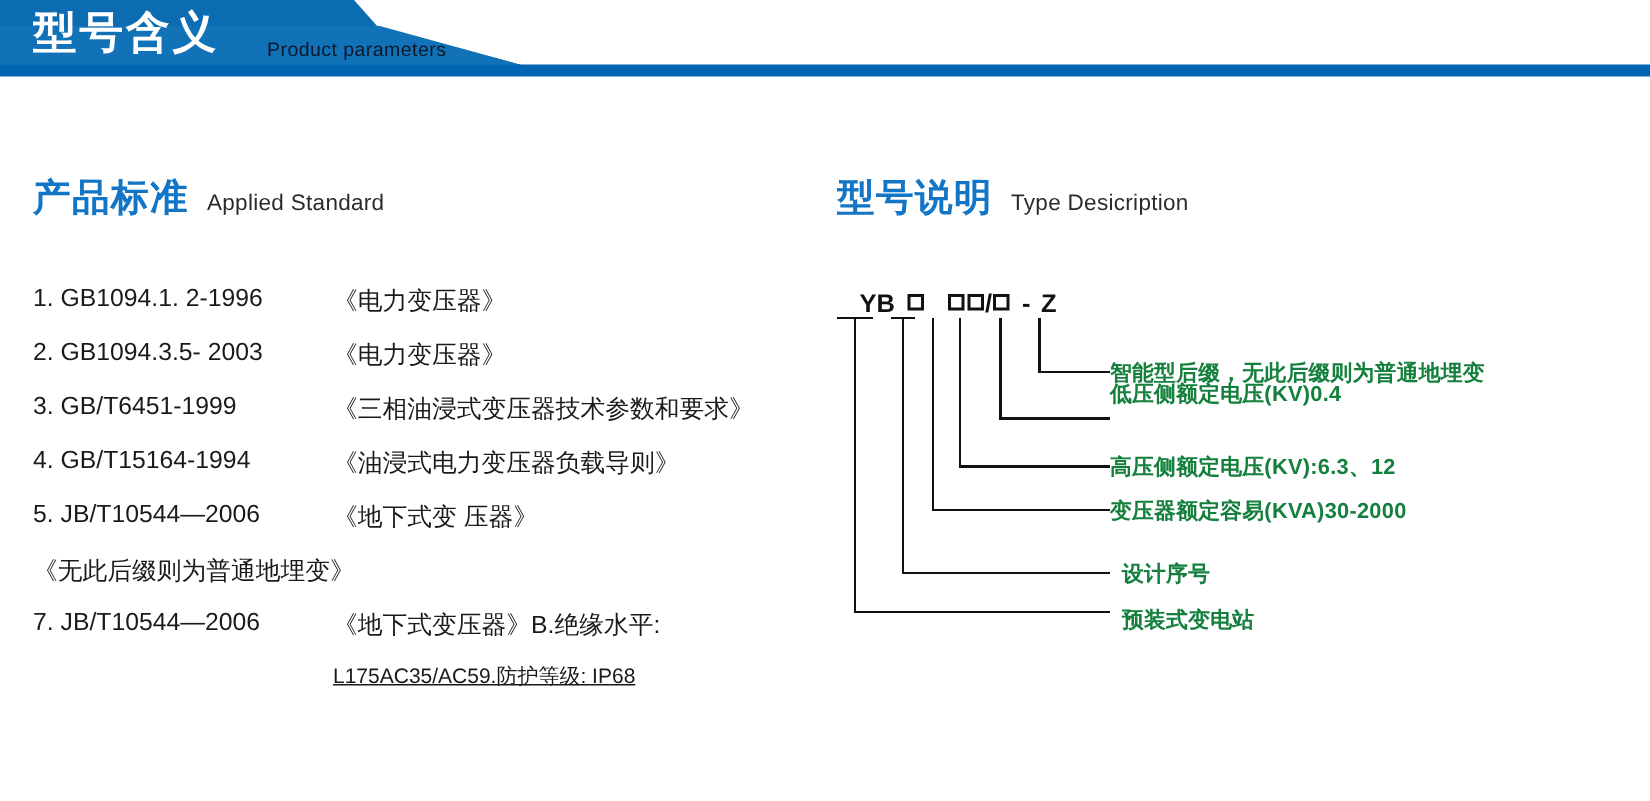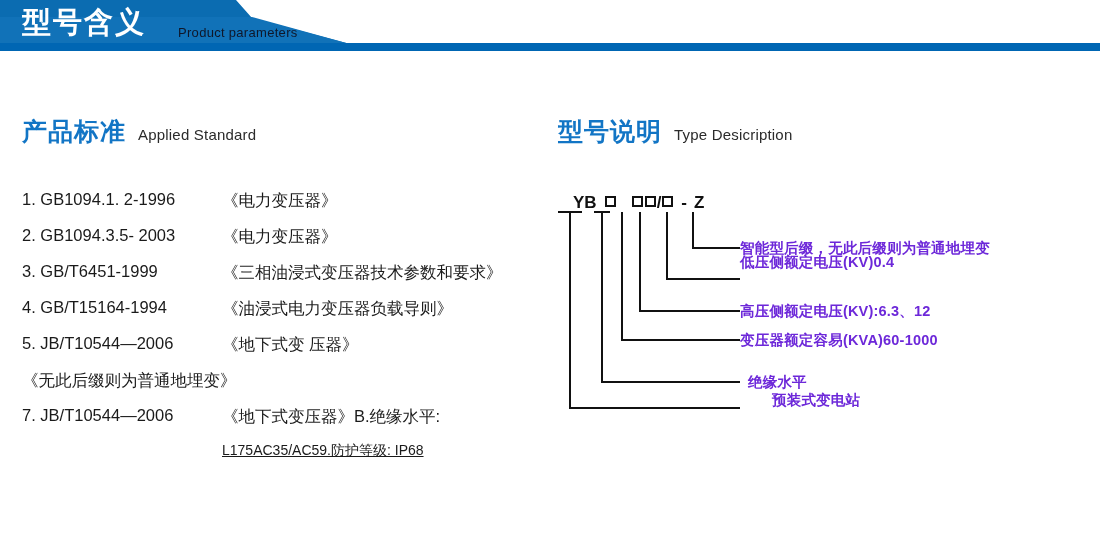--- a/index.html
+++ b/index.html
@@ -136,21 +136,21 @@
     vertical-align: 1px;
     margin: 0 1px;
     box-sizing: border-box;
   }
   #type-code .gap { display:inline-block; width:7px; }
   .leaders { position: absolute; left: 0; top: 0; }
   .ann {
     position: absolute;
     font-size: 14.5px;
     font-weight: bold;
-    color: #6d28d9;
+    color: #15803d;
     white-space: nowrap;
     letter-spacing: .2px;
   }
 </style>
 </head>
 <body>
 
 <div id="banner">
   <div id="banner-shape-dark"></div>
   <div id="banner-shape-light"></div>
@@ -220,17 +220,17 @@
 
       <path d="M 52  27 L 52  197 L 190 197"></path>
 
       <path d="M 20  27 L 20  223 L 190 223"></path>
     </g>
   </svg>
 
   <div class="ann" style="left:190px; top:54px;">智能型后缀，无此后缀则为普通地埋变</div>
   <div class="ann" style="left:190px; top:68px;">低压侧额定电压(KV)0.4</div>
   <div class="ann" style="left:190px; top:117px;text-align:center;">高压侧额定电压(KV):6.3、12</div>
-  <div class="ann" style="left:190px; top:146px;">变压器额定容易(KVA)60-1000</div>
-  <div class="ann" style="left:198px; top:188px;">绝缘水平</div>
-  <div class="ann" style="left:198px; top:206px;margin-left:24px;">预装式变电站</div>
+  <div class="ann" style="left:190px; top:146px;">变压器额定容易(KVA)30-2000</div>
+  <div class="ann" style="left:198px; top:188px;">设计序号</div>
+  <div class="ann" style="left:198px; top:219px;">预装式变电站</div>
 
 </div>
 
 </body></html>

